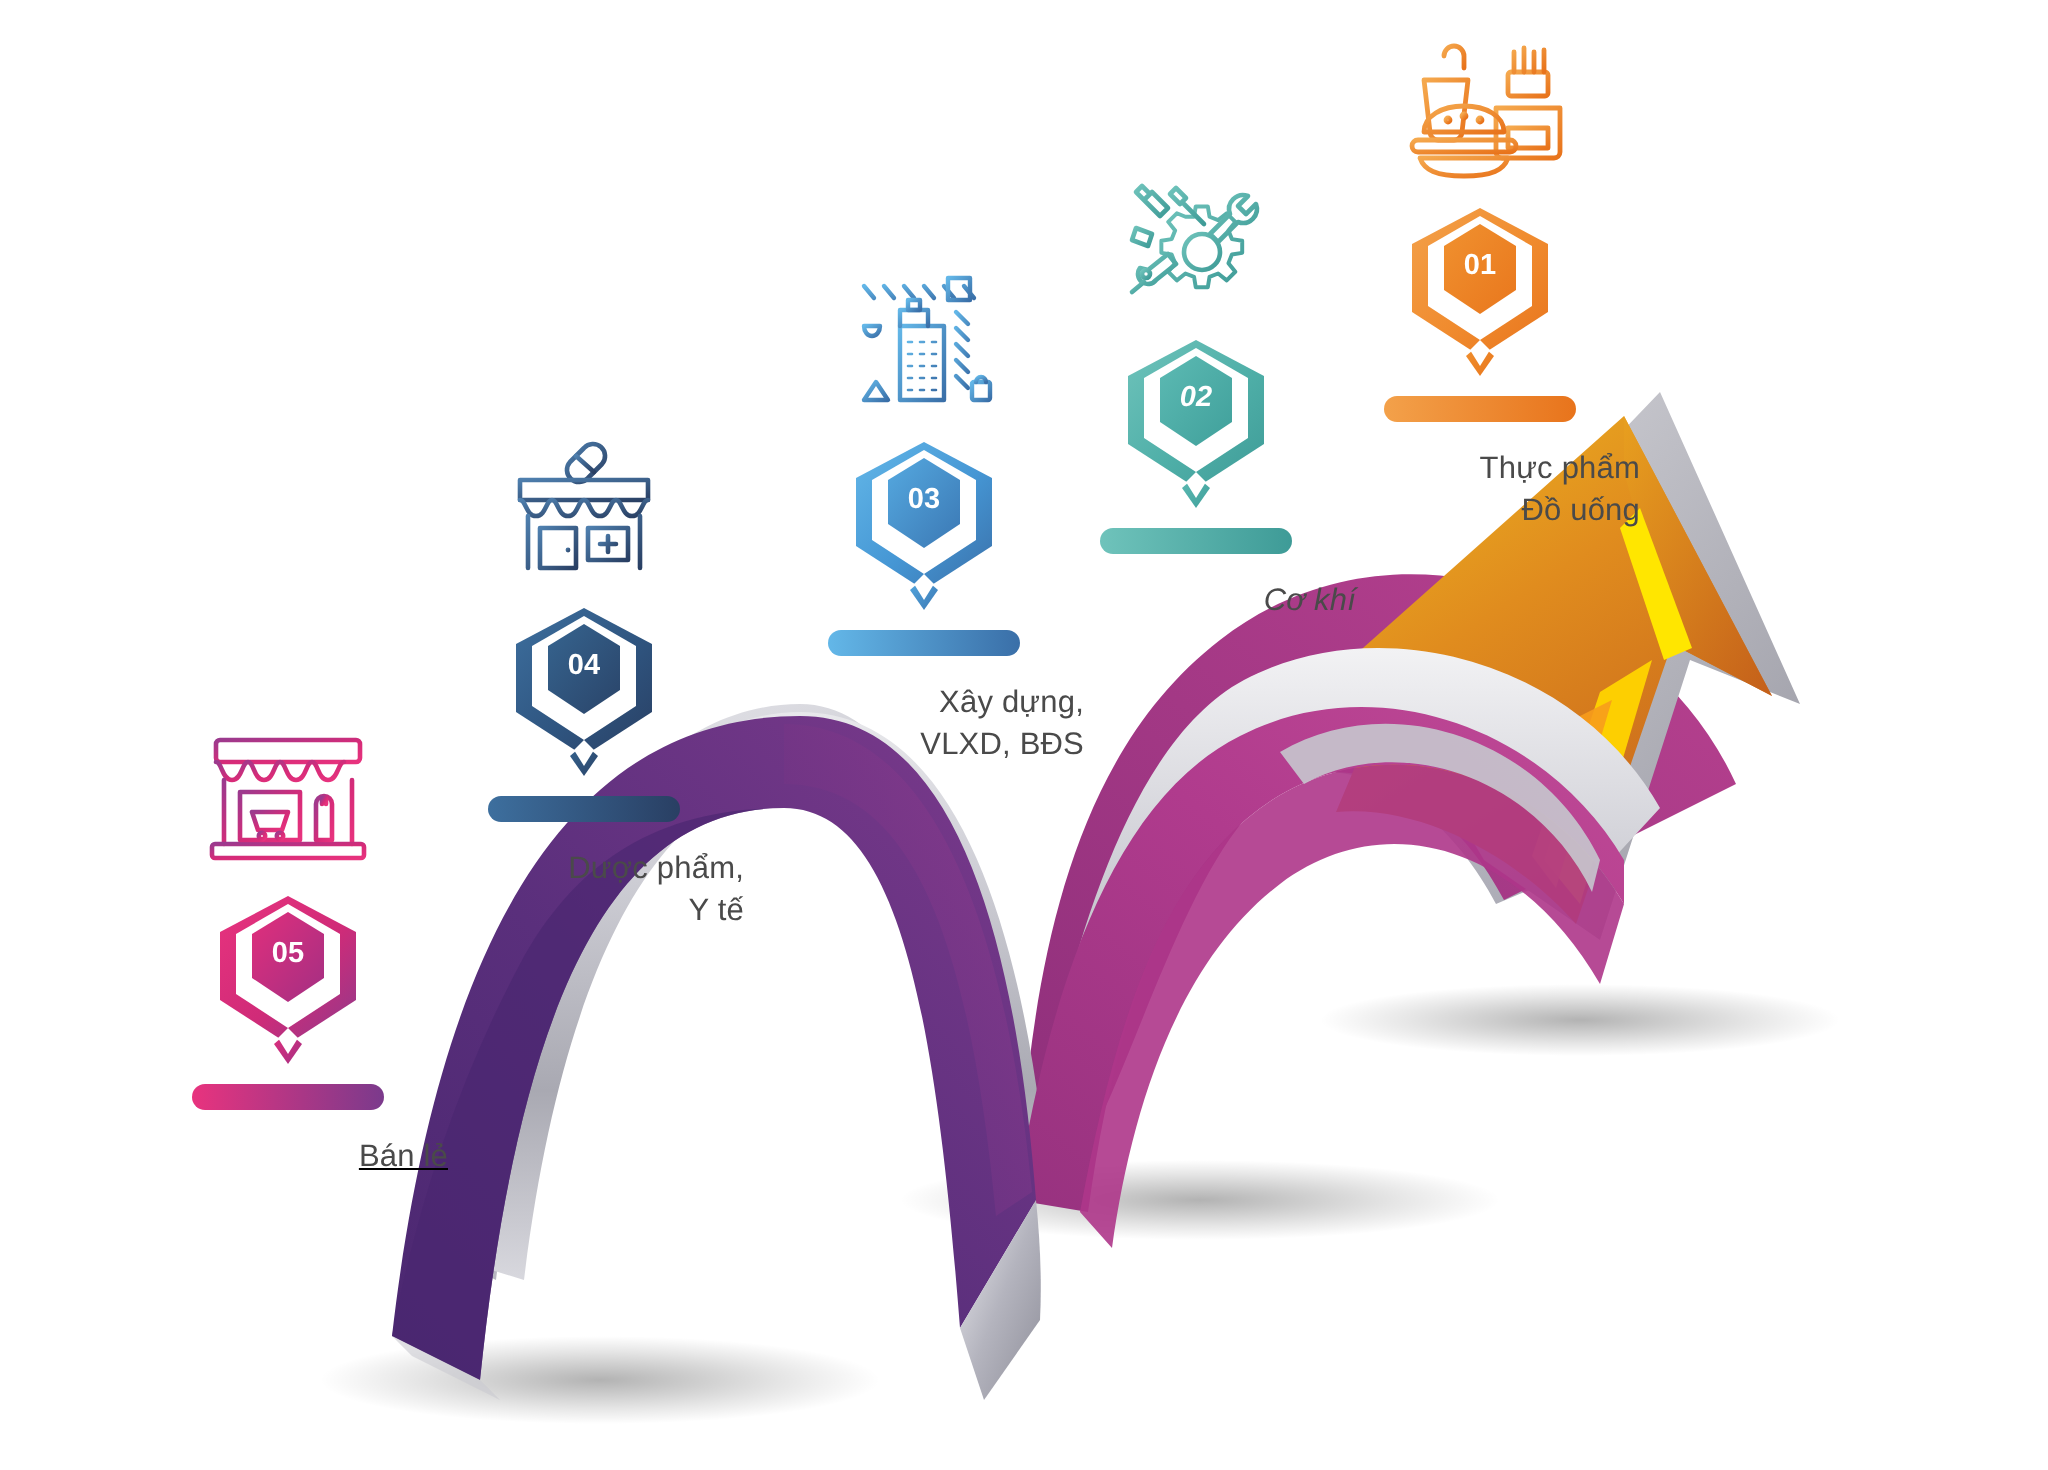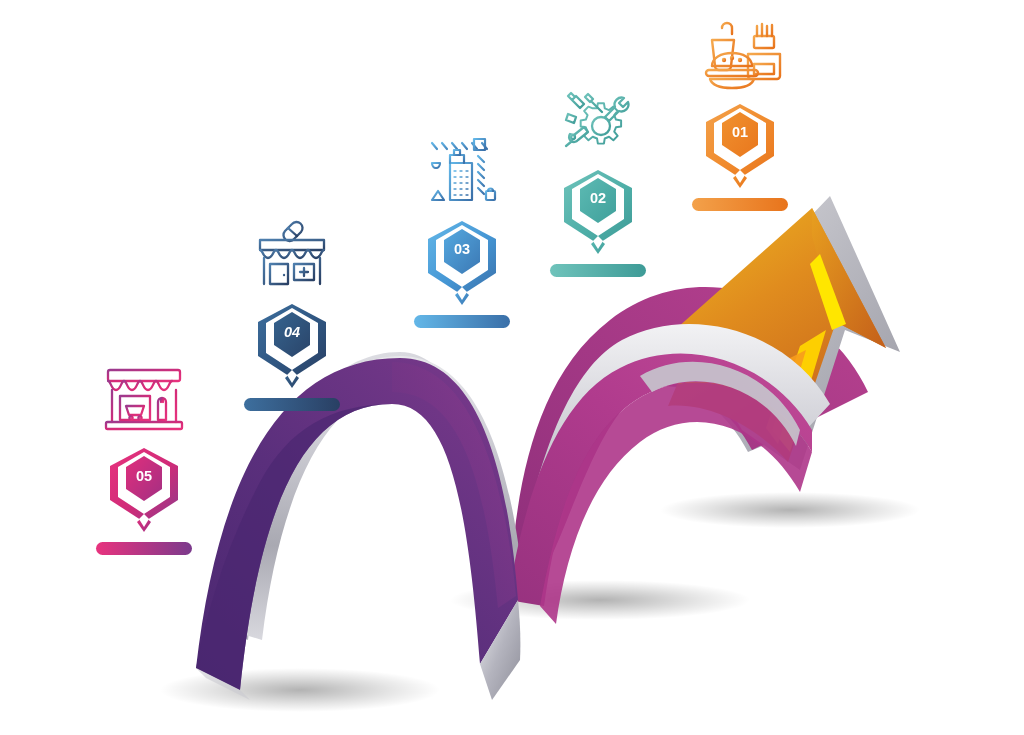--- a/index.html
+++ b/index.html
@@ -229,23 +229,24 @@
           </defs>
           <path d="M52,4 L86,22 L86,56 L52,78 L18,56 L18,22 Z" fill="url(#hxA)"></path>
           <path d="M52,72 l7,6 l-7,10 l-7,-10 Z" fill="url(#hxAs)"></path>
           <path d="M52,8 L78,23 L78,53 L52,70 L26,53 L26,23 Z" fill="#ffffff"></path>
           <path d="M52,12 L70,23 L70,45 L52,57 L34,45 L34,23 Z" fill="url(#hxAs)"></path>
           <text x="52" y="37" text-anchor="middle" font-family="Liberation Sans, sans-serif" font-size="14.5" font-weight="bold" fill="#ffffff">01</text>
           <path d="M52,70 l5,5 l-5,8 l-5,-8 Z" fill="#ffffff"></path>
         </svg>
       </div>
       <div class="bar" style="background:linear-gradient(90deg,#F3A14A,#E8741C);"></div>
+      <div class="label"><span>Thực phẩm</span><br><span>Đồ uống</span></div>
     </div>
 
-    <div class="item" id="item-1" style="left: 518px; top: 74px;">
+    <div class="item" id="item-1" style="left: 518px; top: 74px; font-style: italic;">
       <div class="icon-wrap">
         <svg width="88" height="76" viewBox="0 0 88 76">
           <defs>
             <linearGradient id="icoB" x1="0" y1="0" x2="1" y2="1">
               <stop offset="0%" stop-color="#6FC3BB"></stop>
                 <stop offset="100%" stop-color="#3E9B97"></stop>
             </linearGradient>
           </defs>
           <g fill="none" stroke="url(#icoB)" stroke-width="2.3" stroke-linecap="round" stroke-linejoin="round">
             <path d="M44,24 l5,0 l1,-6 l7,0 l1,6 l5,2 l5,-4 l5,5 l-4,5 l2,5 l6,1 l0,7 l-6,1 l-2,5 l4,5 l-5,5 l-5,-4 l-5,2 l-1,6 l-7,0 l-1,-6 l-5,-2 l-5,4 l-5,-5 l4,-5 l-2,-5 l-6,-1 l0,-7 l6,-1 l2,-5 l-4,-5 l5,-5 Z" transform="translate(-6,2) scale(0.86) translate(8,2)"></path>
@@ -275,20 +276,21 @@
           </defs>
           <path d="M52,4 L86,22 L86,56 L52,78 L18,56 L18,22 Z" fill="url(#hxB)"></path>
           <path d="M52,72 l7,6 l-7,10 l-7,-10 Z" fill="url(#hxBs)"></path>
           <path d="M52,8 L78,23 L78,53 L52,70 L26,53 L26,23 Z" fill="#ffffff"></path>
           <path d="M52,12 L70,23 L70,45 L52,57 L34,45 L34,23 Z" fill="url(#hxBs)"></path>
           <text x="52" y="37" text-anchor="middle" font-family="Liberation Sans, sans-serif" font-size="14.5" font-weight="bold" fill="#ffffff">02</text>
           <path d="M52,70 l5,5 l-5,8 l-5,-8 Z" fill="#ffffff"></path>
         </svg>
       </div>
       <div class="bar" style="background:linear-gradient(90deg,#6FC3BB,#3E9B97);"></div>
+      <div class="label"><span>Cơ khí</span></div>
     </div>
 
     <div class="item" id="item-2" style="left: 382px; top: 125px;">
       <div class="icon-wrap">
         <svg width="88" height="78" viewBox="0 0 88 78">
           <defs>
             <linearGradient id="icoC" x1="0" y1="0" x2="1" y2="1">
               <stop offset="0%" stop-color="#63B7E8"></stop>
                 <stop offset="100%" stop-color="#3A6FA8"></stop>
             </linearGradient>
@@ -335,23 +337,24 @@
           </defs>
           <path d="M52,4 L86,22 L86,56 L52,78 L18,56 L18,22 Z" fill="url(#hxC)"></path>
           <path d="M52,72 l7,6 l-7,10 l-7,-10 Z" fill="url(#hxCs)"></path>
           <path d="M52,8 L78,23 L78,53 L52,70 L26,53 L26,23 Z" fill="#ffffff"></path>
           <path d="M52,12 L70,23 L70,45 L52,57 L34,45 L34,23 Z" fill="url(#hxCs)"></path>
           <text x="52" y="37" text-anchor="middle" font-family="Liberation Sans, sans-serif" font-size="14.5" font-weight="bold" fill="#ffffff">03</text>
           <path d="M52,70 l5,5 l-5,8 l-5,-8 Z" fill="#ffffff"></path>
         </svg>
       </div>
       <div class="bar" style="background:linear-gradient(90deg,#63B7E8,#3A6FA8);"></div>
+      <div class="label"><span>Xây dựng,</span><br><span>VLXD, BĐS</span></div>
     </div>
 
-    <div class="item" id="item-3" style="left: 212px; top: 208px; font-style: italic;">
+    <div class="item" id="item-3" style="left: 212px; top: 208px;">
       <div class="icon-wrap">
         <svg width="88" height="76" viewBox="0 0 88 76">
           <defs>
             <linearGradient id="icoD" x1="0" y1="0" x2="1" y2="1">
               <stop offset="0%" stop-color="#4E7FAE"></stop>
                 <stop offset="100%" stop-color="#293F63"></stop>
             </linearGradient>
           </defs>
           <g fill="none" stroke="url(#icoD)" stroke-width="2.3" stroke-linecap="round" stroke-linejoin="round">
             <path d="M44,6 a6,6 0 0 1 9,8 l-7,7 a6,6 0 0 1 -9,-8 Z"></path>
@@ -383,20 +386,21 @@
           </defs>
           <path d="M52,4 L86,22 L86,56 L52,78 L18,56 L18,22 Z" fill="url(#hxD)"></path>
           <path d="M52,72 l7,6 l-7,10 l-7,-10 Z" fill="url(#hxDs)"></path>
           <path d="M52,8 L78,23 L78,53 L52,70 L26,53 L26,23 Z" fill="#ffffff"></path>
           <path d="M52,12 L70,23 L70,45 L52,57 L34,45 L34,23 Z" fill="url(#hxDs)"></path>
           <text x="52" y="37" text-anchor="middle" font-family="Liberation Sans, sans-serif" font-size="14.5" font-weight="bold" fill="#ffffff">04</text>
           <path d="M52,70 l5,5 l-5,8 l-5,-8 Z" fill="#ffffff"></path>
         </svg>
       </div>
       <div class="bar" style="background:linear-gradient(90deg,#3D6F9E,#293F63);"></div>
+      <div class="label"><span>Dược phẩm,</span><br><span>Y tế</span></div>
     </div>
 
     <div class="item" id="item-4" style="left: 64px; top: 352px; text-decoration: underline;">
       <div class="icon-wrap">
         <svg width="92" height="76" viewBox="0 0 92 76">
           <defs>
             <linearGradient id="icoE" x1="0" y1="0" x2="1" y2="1">
               <stop offset="0%" stop-color="#9B3A8E"></stop>
                 <stop offset="55%" stop-color="#D62B78"></stop>
                 <stop offset="100%" stop-color="#E8337E"></stop>
@@ -436,16 +440,17 @@
           </defs>
           <path d="M52,4 L86,22 L86,56 L52,78 L18,56 L18,22 Z" fill="url(#hxE)"></path>
           <path d="M52,72 l7,6 l-7,10 l-7,-10 Z" fill="url(#hxEs)"></path>
           <path d="M52,8 L78,23 L78,53 L52,70 L26,53 L26,23 Z" fill="#ffffff"></path>
           <path d="M52,12 L70,23 L70,45 L52,57 L34,45 L34,23 Z" fill="url(#hxEs)"></path>
           <text x="52" y="37" text-anchor="middle" font-family="Liberation Sans, sans-serif" font-size="14.5" font-weight="bold" fill="#ffffff">05</text>
           <path d="M52,70 l5,5 l-5,8 l-5,-8 Z" fill="#ffffff"></path>
         </svg>
       </div>
       <div class="bar" style="background:linear-gradient(90deg,#E8337E,#7B3A8C);"></div>
+      <div class="label"><span>Bán lẻ</span></div>
     </div>
 
   </div>
 </div>
 
 </body></html>

